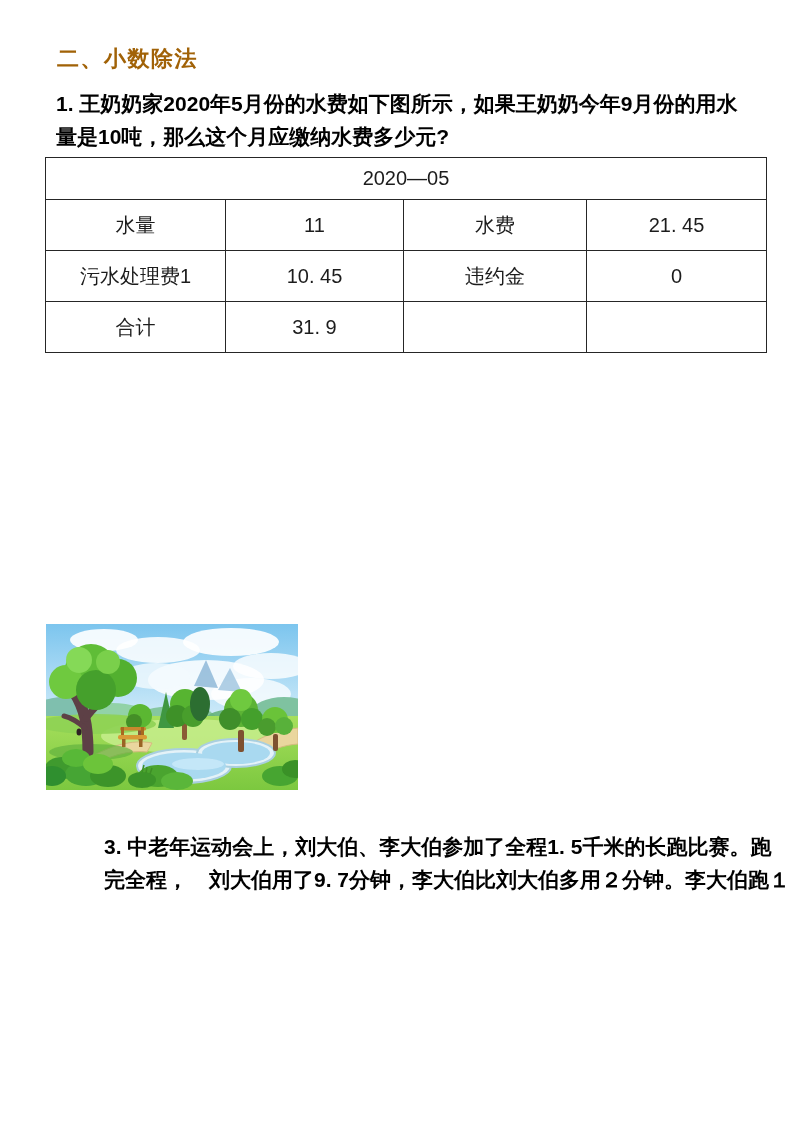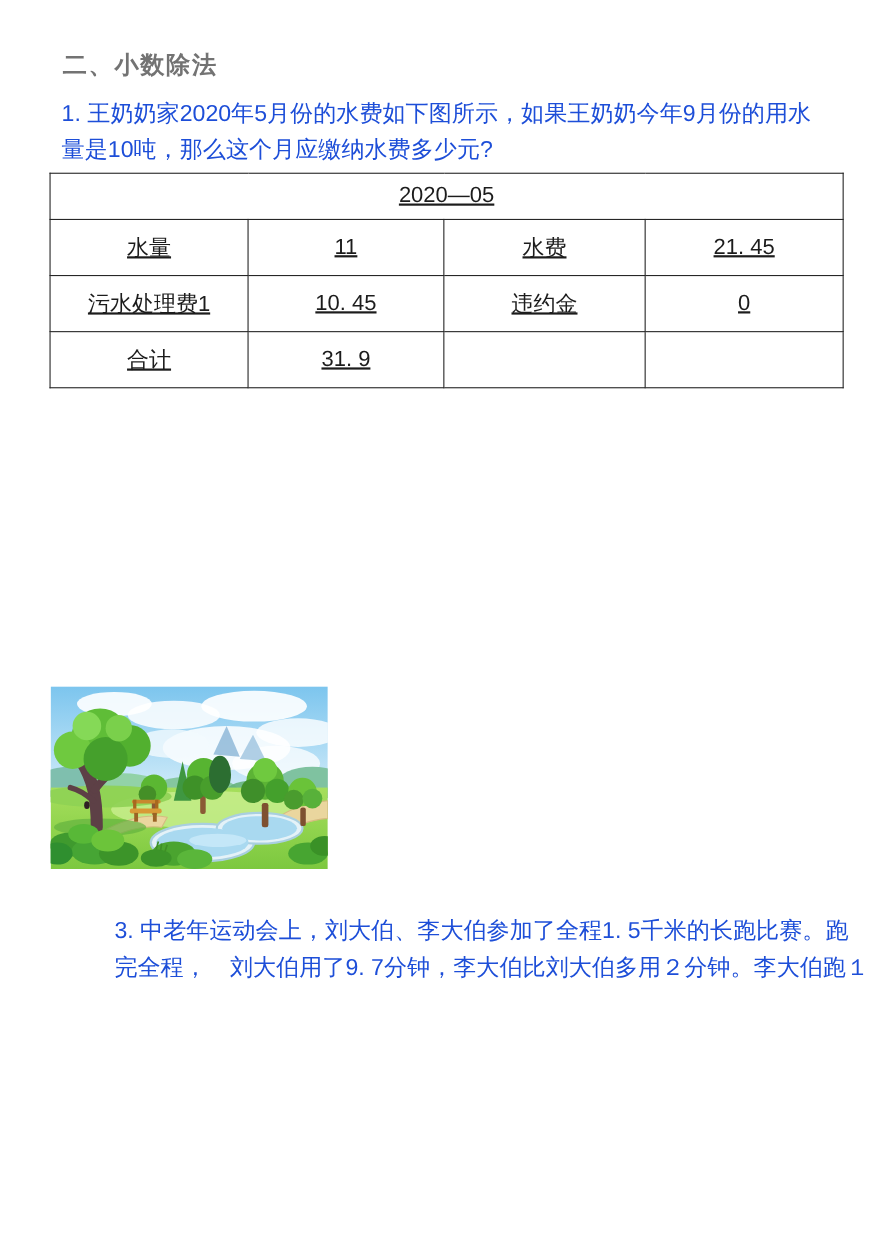--- a/index.html
+++ b/index.html
@@ -3,31 +3,31 @@
 <meta charset="utf-8">
 <style>
   html,body{margin:0;padding:0;background:#ffffff;}
   .page{
     position:relative;width:793px;height:1122px;background:#ffffff;
     font-family:"Liberation Sans","DejaVu Sans",sans-serif;
     color:#1c1c1c;overflow:hidden;
   }
   .heading{
     position:absolute;left:57px;top:44px;
-    font-size:22px;font-weight:bold;color:#737373;letter-spacing:1.5px;
+    font-size:22px;font-weight:bold;color:#a16207;letter-spacing:1.5px;
   }
-  .prob{position:absolute;left:56px;right:28px;font-size:21px;line-height:33px;color:#1d4ed8;}
+  .prob{position:absolute;left:56px;right:28px;font-size:21px;line-height:33px;color:#000000;font-weight:bold;}
   .prob .ln{white-space:pre;}
   #p1{top:87px;}
   #p2{top:508px;}
   #p3{top:830px;margin-left:48px;}
   table.bill{
     position:absolute;left:45px;top:157px;width:721px;
     border-collapse:collapse;table-layout:fixed;
-    font-size:20px;color:#1c1c1c;text-decoration:underline;
+    font-size:20px;color:#1c1c1c;
   }
   table.bill td{
     border:1.6px solid #262626;text-align:center;vertical-align:middle;padding:0;
   }
   table.bill tr.title-row td{height:41px;}
   table.bill tr.data-row td{height:50px;}
   .park{position:absolute;left:46px;top:624px;width:252px;height:166px;display:block;}
 </style>
 </head>
 <body>

